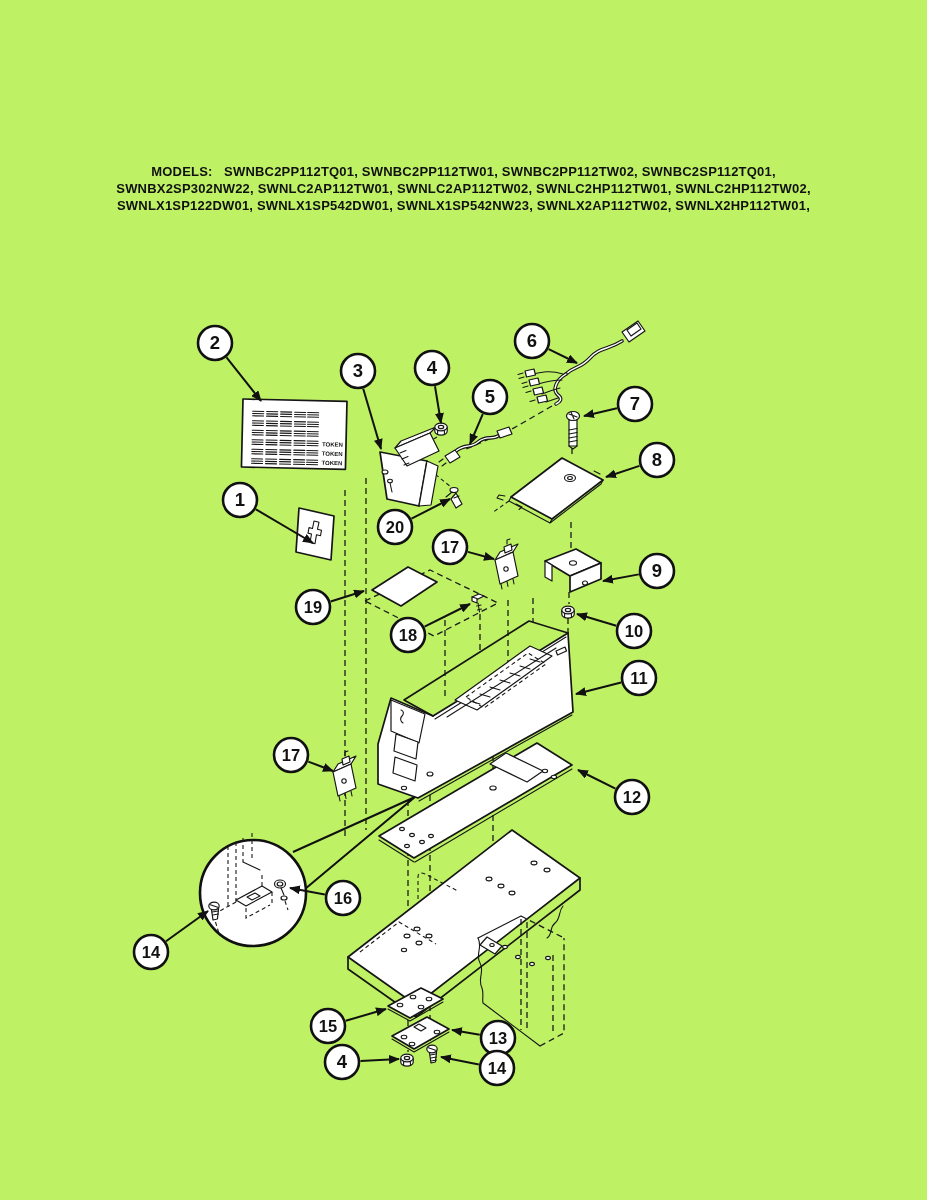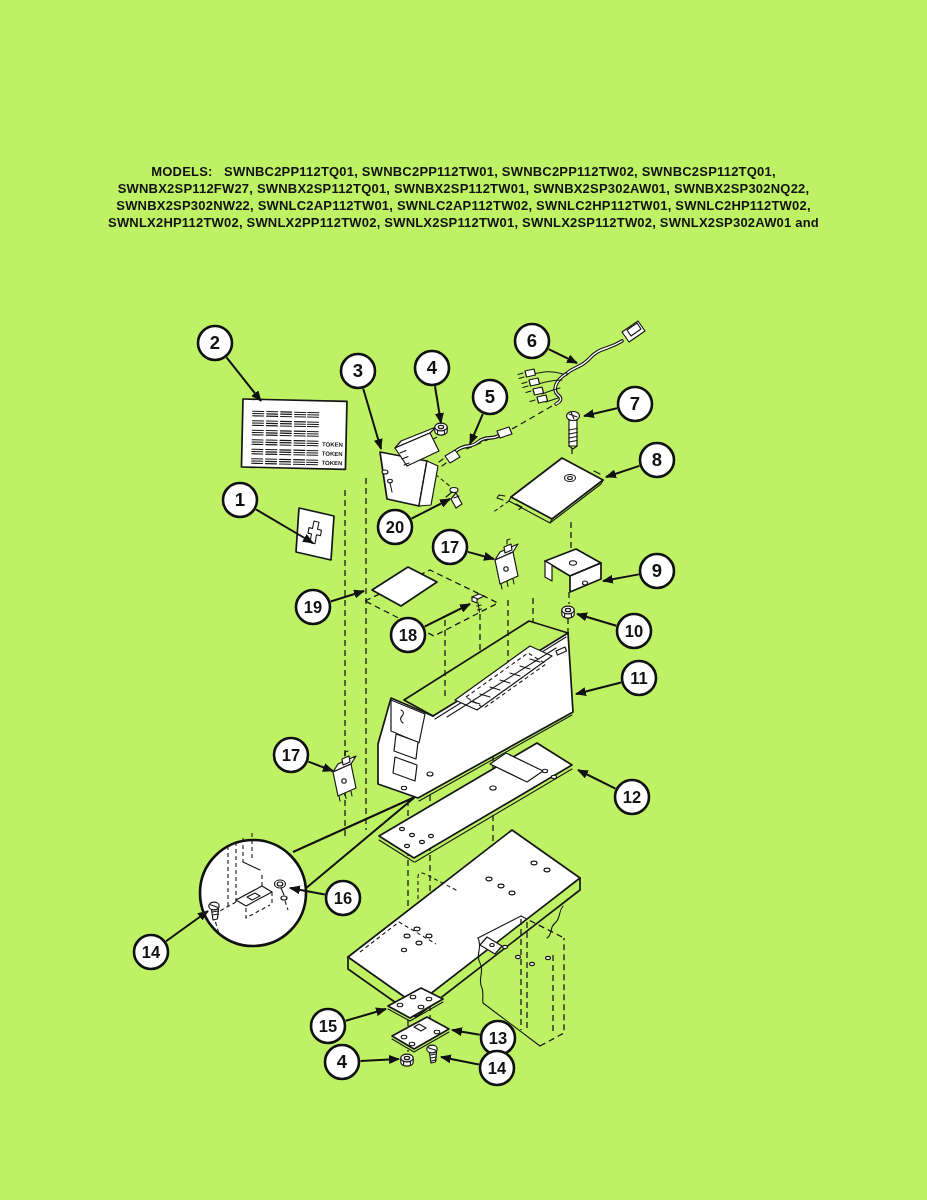--- a/index.html
+++ b/index.html
@@ -23,23 +23,22 @@
   .callout-num{font-weight:700;}
   .arrow{stroke:#111;stroke-width:2;fill:none;}
 </style>
 </head>
 <body>
 
 <div id="page">
 
   <div class="models" id="models">
       <div class="mline">MODELS:&nbsp;&nbsp; SWNBC2PP112TQ01, SWNBC2PP112TW01, SWNBC2PP112TW02, SWNBC2SP112TQ01,</div>
-      <div class="mline">SWNBX2SP112FW27, SWNBX2SP112TQ01, SWNBX2SP112TW01, SWNBX2SP302AW01, SWNBX2SP302NQ22,</div>
       <div class="mline">SWNBX2SP302NW22, SWNLC2AP112TW01, SWNLC2AP112TW02, SWNLC2HP112TW01, SWNLC2HP112TW02,</div>
-      <div class="mline">SWNLX2HP112TW02, SWNLX2PP112TW02, SWNLX2SP112TW01, SWNLX2SP112TW02, SWNLX2SP302AW01 and</div>
+      <div class="mline">SWNLX1SP122DW01, SWNLX1SP542DW01, SWNLX1SP542NW23, SWNLX2AP112TW02, SWNLX2HP112TW01,</div>
     </div>
 
   <svg id="dsvg" width="927" height="1200" viewBox="0 0 927 1200">
     <defs>
       <marker id="ah" markerUnits="userSpaceOnUse" markerWidth="12" markerHeight="9" refX="10" refY="4.5" orient="auto">
         <path d="M0,0 L11,4.5 L0,9 Z" fill="#111"></path>
       </marker>
 
       <g id="sym-nut">
         <path class="fw2" d="M-6.2,0 L-6.2,4.2 A6.2,3.9 0 0 0 6.2,4.2 L6.2,0"></path>

